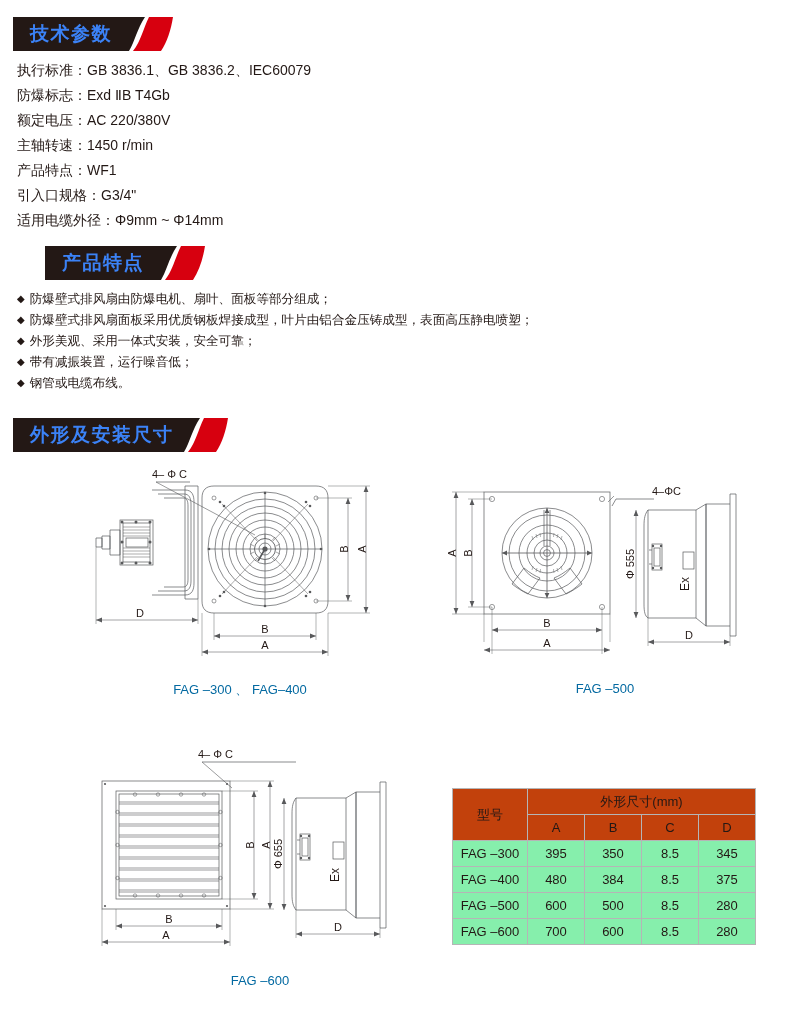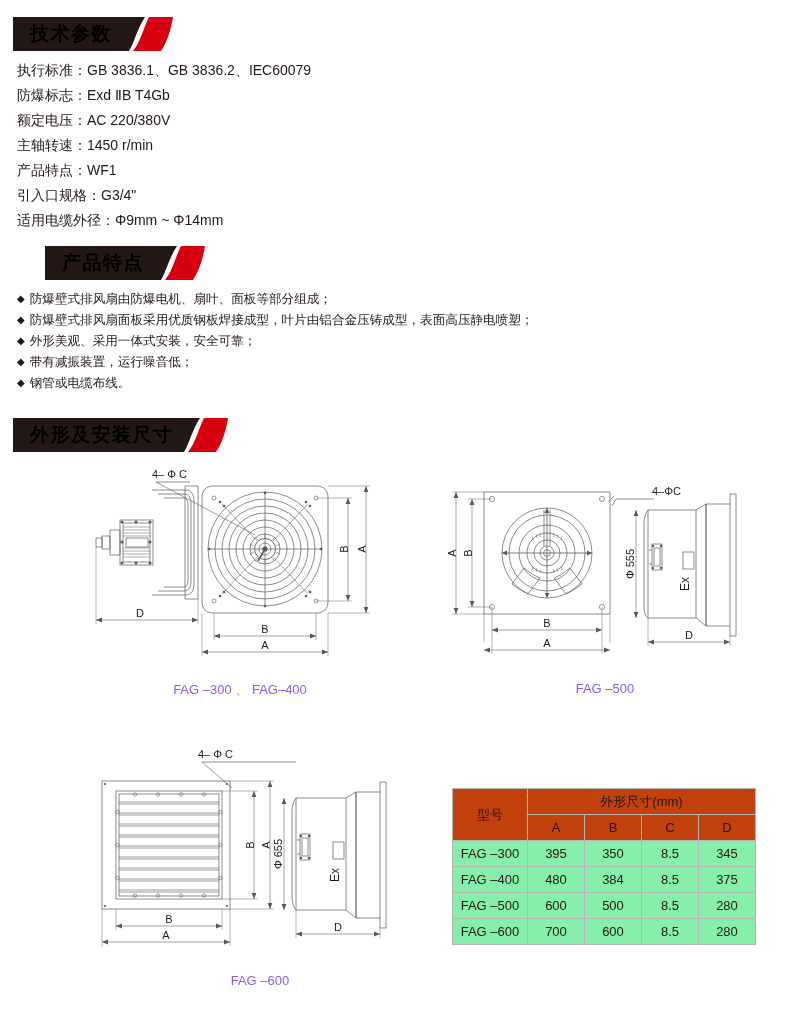--- a/index.html
+++ b/index.html
@@ -27,21 +27,21 @@
     overflow: visible;
   }
   .banner-title {
     position: absolute;
     top: 0;
     left: 17px;
     height: 34px;
     line-height: 34px;
     font-size: 19px;
     font-weight: bold;
-    color: #000000;
+    color: #3b82f6;
     letter-spacing: 1.5px;
     white-space: nowrap;
     z-index: 2;
   }
 
   
   .spec-list {
     position: absolute;
     left: 17px;
   }
@@ -75,21 +75,21 @@
 
   
   .dwg {
     position: absolute;
   }
   .dwg svg { display: block; overflow: visible; }
   .dwg-caption {
     position: absolute;
     text-align: center;
     font-size: 13px;
-    color: #8b5cf6;
+    color: #0369a1;
     white-space: nowrap;
   }
 
   
   .dim-table {
     position: absolute;
     border-collapse: collapse;
     font-size: 13px;
     color: #231815;
   }

